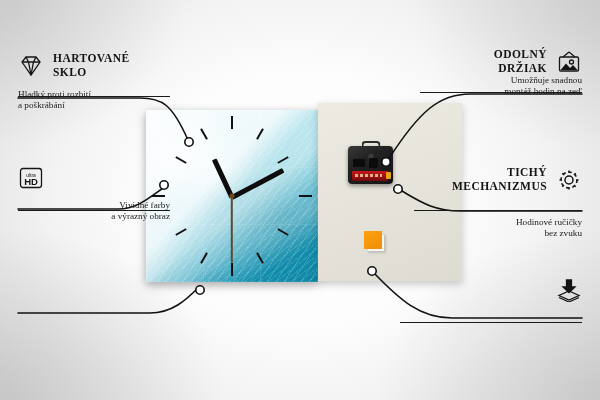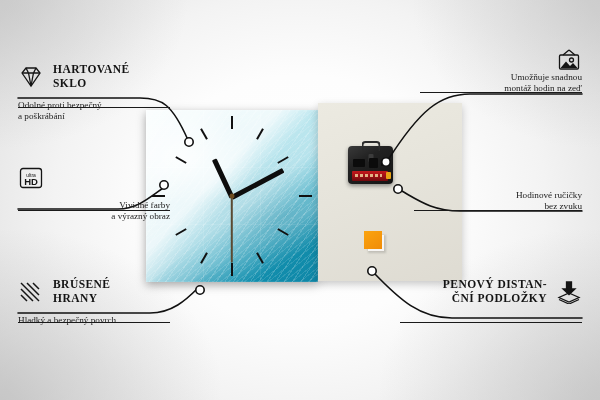--- a/index.html
+++ b/index.html
@@ -188,95 +188,90 @@
     <g fill="#ffffff" stroke="#111111" stroke-width="1.6">
       <circle cx="189" cy="142" r="4.2"></circle>
       <circle cx="164" cy="185" r="4.2"></circle>
       <circle cx="200" cy="290" r="4.2"></circle>
       <circle cx="386" cy="162" r="4.2"></circle>
       <circle cx="398" cy="189" r="4.2"></circle>
       <circle cx="372" cy="271" r="4.2"></circle>
     </g>
   </svg>
 
-  <div class="feature f-left" style="left:18px;top:63px;width:152px;">
+  <div class="feature f-left" style="left:18px;top:52px;width:152px;">
     <div class="frow">
       <span class="ficon">
         <svg viewBox="0 0 26 24" width="26" height="24" fill="none" stroke="#141414" stroke-width="1.3">
           <path d="M4 8 L13 21 L22 8 L18 3 L8 3 Z"></path>
           <path d="M4 8 H22 M8 3 L10.5 8 L13 21 M18 3 L15.5 8 L13 21"></path>
         </svg>
       </span>
       <span class="ftitle">HARTOVANÉ
 SKLO</span>
     </div>
     <div class="rule" style="left:0;top:44px;width:152px;"></div>
-    <div class="fdesc" style="margin-top:10px;">Odolné proti bezpečný
+    <div class="fdesc" style="margin-top:10px;">Hladký proti rozbití
 a poškrábání</div>
   </div>
 
   <div class="feature f-left" style="left:18px;top:166px;width:152px;">
     <div class="frow">
       <span class="ficon" style="position:relative;">
         <svg viewBox="0 0 26 24" width="26" height="24">
           <rect x="2.5" y="2.5" width="21" height="19" rx="2.5" fill="none" stroke="#141414" stroke-width="1.3"></rect>
           <text x="13" y="10.5" text-anchor="middle" font-family="Liberation Sans, sans-serif" font-size="5" fill="#141414">ultra</text>
           <text x="13" y="19" text-anchor="middle" font-family="Liberation Sans, sans-serif" font-size="9.5" font-weight="bold" fill="#141414">HD</text>
         </svg>
       </span>
     </div>
     <div class="rule" style="left:0;top:44px;width:152px;"></div>
     <div class="fdesc" style="margin-top:10px;text-align:right;">Vividné farby
 a výrazný obraz</div>
   </div>
 
-  <div class="feature f-left" style="left:18px;top:278px;width:152px;">
-    <div class="frow">
-      <span class="ficon">
-        <svg viewBox="0 0 26 24" width="26" height="24" stroke="#141414" stroke-width="1.5" fill="none">
-          <path d="M3 3 L21 21"></path>
-          <path d="M3 9 L15 21"></path>
-          <path d="M3 15 L9 21"></path>
-          <path d="M9 3 L21 15"></path>
-          <path d="M15 3 L21 9"></path>
-        </svg>
-      </span>
-      <span class="ftitle">BRÚSENÉ
-HRANY</span>
-    </div>
-    <div class="rule" style="left:0;top:44px;width:152px;"></div>
-    <div class="fdesc" style="margin-top:10px;">Hladký a bezpečný povrch</div>
-  </div>
 
   <div class="feature f-right" style="right:18px;top:48px;width:162px;">
     <div class="frow">
+      <span class="ftitle">ODOLNÝ
+DRŽIAK</span>
       <span class="ficon">
         <svg viewBox="0 0 26 24" width="26" height="24" fill="none" stroke="#141414" stroke-width="1.3">
           <path d="M13 2 L7 7 M13 2 L19 7"></path>
           <rect x="3.5" y="7" width="19" height="14" rx="1.2"></rect>
           <circle cx="15.5" cy="12" r="2"></circle>
           <path d="M4.5 20 L10 13.5 L14 18 L17 15 L21.5 20 Z" fill="#141414" stroke="none"></path>
         </svg>
       </span>
     </div>
     <div class="rule" style="right:0;top:44px;width:162px;"></div>
     <div class="fdesc" style="margin-top:0;">Umožňuje snadnou
 montáž hodin na zeď</div>
   </div>
 
   <div class="feature f-right" style="right:18px;top:166px;width:168px;">
+    <div class="frow">
+      <span class="ftitle">TICHÝ
+MECHANIZMUS</span>
+      <span class="ficon">
+        <svg viewBox="0 0 26 24" width="26" height="24" fill="none" stroke="#141414" stroke-width="1.5">
+          <circle cx="13" cy="12" r="4"></circle>
+          <path d="M13 2.5 V5 M13 19 V21.5 M3.5 12 H6 M20 12 H22.5
+                   M6.3 5.3 L8 7 M18 17 L19.7 18.7 M19.7 5.3 L18 7 M8 17 L6.3 18.7"></path>
+          <circle cx="13" cy="12" r="8" stroke-dasharray="3 3.2"></circle>
+        </svg>
+      </span>
+    </div>
     <div class="rule" style="right:0;top:44px;width:168px;"></div>
     <div class="fdesc" style="margin-top:24px;">Hodinové ručičky
 bez zvuku</div>
   </div>
 
   <div class="feature f-right" style="right:18px;top:278px;width:182px;">
     <div class="frow">
-      <span class="ftitle">PENOVÝ DISTAN-
-ČNÍ PODLOŽKY</span>
       <span class="ficon">
         <svg viewBox="0 0 26 24" width="26" height="24" fill="none" stroke="#141414" stroke-width="1.3">
           <path d="M10.5 2 H15.5 V9 H19 L13 14.5 L7 9 H10.5 Z" fill="#141414"></path>
           <path d="M13 13 L23 17.5 L13 22 L3 17.5 Z"></path>
           <path d="M3 19.5 L13 24 L23 19.5"></path>
         </svg>
       </span>
     </div>
     <div class="rule" style="right:0;top:44px;width:182px;"></div>
   </div>

